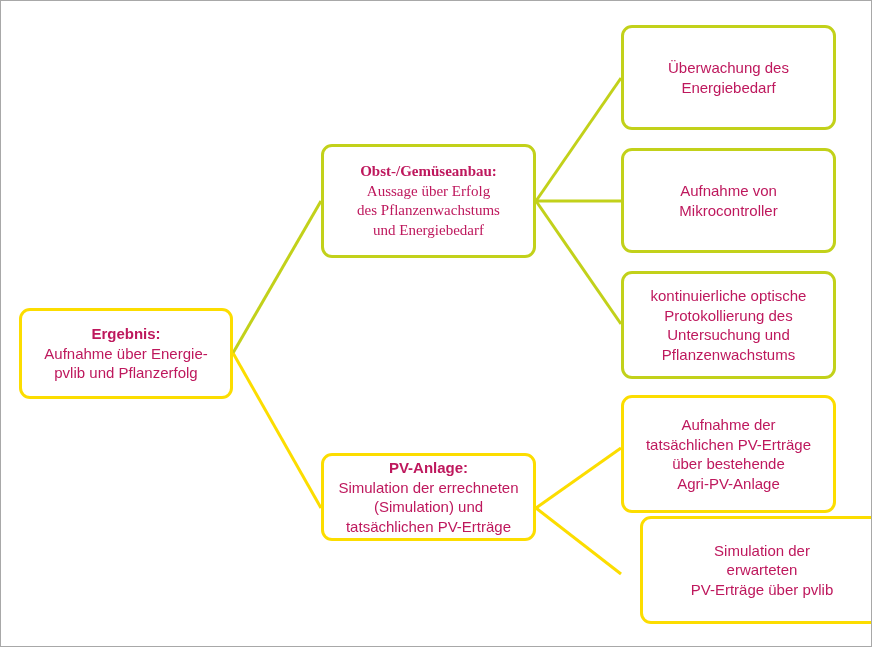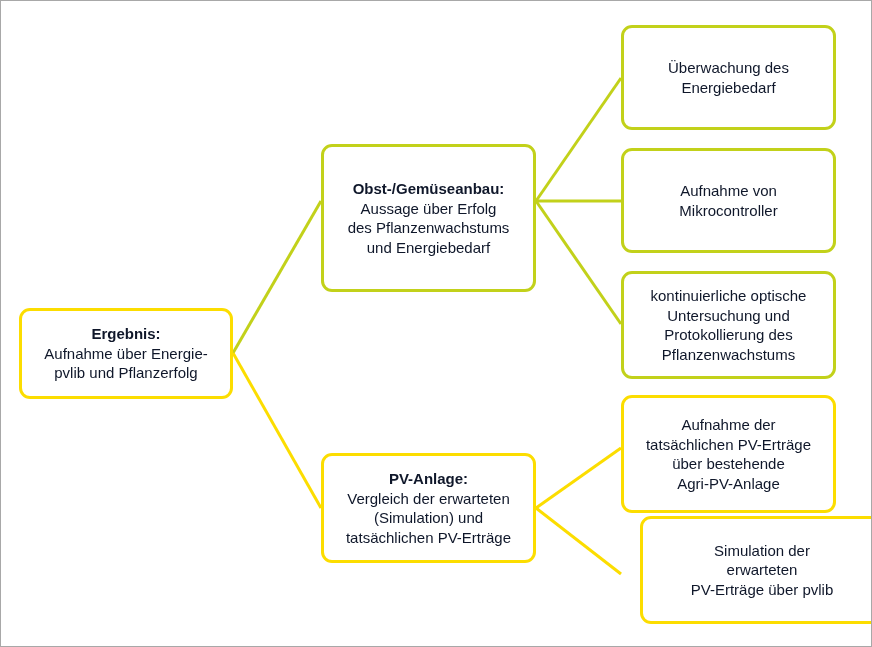--- a/index.html
+++ b/index.html
@@ -32,21 +32,21 @@
     box-sizing: border-box;
     background: #ffffff;
     border-style: solid;
     border-width: 3px;
     border-radius: 11px;
     display: flex;
     flex-direction: column;
     align-items: center;
     justify-content: center;
     text-align: center;
-    color: #0f172a;
+    color: #be185d;
     line-height: 1.30;
     font-size: 15px;
     padding: 4px 8px;
   }
   .node .title {
     font-weight: bold;
     display: block;
   }
   .node .line {
     display: block;
@@ -72,48 +72,48 @@
     <path d="M 535,507 L 620,447" fill="none" stroke="#fcdd00" stroke-width="3"></path>
     <path d="M 535,507 L 620,573" fill="none" stroke="#fcdd00" stroke-width="3"></path>
   </svg>
 
   <div class="node yellow" style="left:18px; top:307px; width:214px; height:91px;">
     <span class="title">Ergebnis:</span>
     <span class="line">Aufnahme über Energie-</span>
     <span class="line">pvlib und Pflanzerfolg</span>
   </div>
 
-  <div class="node green" style="left:320px; top:143px; width:215px; height:148px;">
+  <div class="node green" style="left:320px; top:143px; width:215px; height:114px;font-family:Liberation Serif, serif;">
     <span class="title">Obst-/Gemüseanbau:</span>
     <span class="line">Aussage über Erfolg</span>
     <span class="line">des Pflanzenwachstums</span>
     <span class="line">und Energiebedarf</span>
   </div>
 
-  <div class="node yellow" style="left:320px; top:452px; width:215px; height:110px;">
+  <div class="node yellow" style="left:320px; top:452px; width:215px; height:88px;">
     <span class="title">PV-Anlage:</span>
-    <span class="line">Vergleich der erwarteten</span>
+    <span class="line">Simulation der errechneten</span>
     <span class="line">(Simulation) und</span>
     <span class="line">tatsächlichen PV-Erträge</span>
   </div>
 
   <div class="node green" style="left:620px; top:24px; width:215px; height:105px;">
     <span class="line">Überwachung des</span>
     <span class="line">Energiebedarf</span>
   </div>
 
   <div class="node green" style="left:620px; top:147px; width:215px; height:105px;padding-left:8px;">
     <span class="line">Aufnahme von</span>
     <span class="line">Mikrocontroller</span>
   </div>
 
   <div class="node green" style="left:620px; top:270px; width:215px; height:108px;">
     <span class="line">kontinuierliche optische</span>
+    <span class="line">Protokollierung des</span>
     <span class="line">Untersuchung und</span>
-    <span class="line">Protokollierung des</span>
     <span class="line">Pflanzenwachstums</span>
   </div>
 
   <div class="node yellow" style="left:620px; top:394px; width:215px; height:118px;">
     <span class="line">Aufnahme der</span>
     <span class="line">tatsächlichen PV-Erträge</span>
     <span class="line">über bestehende</span>
     <span class="line">Agri-PV-Anlage</span>
   </div>
 

